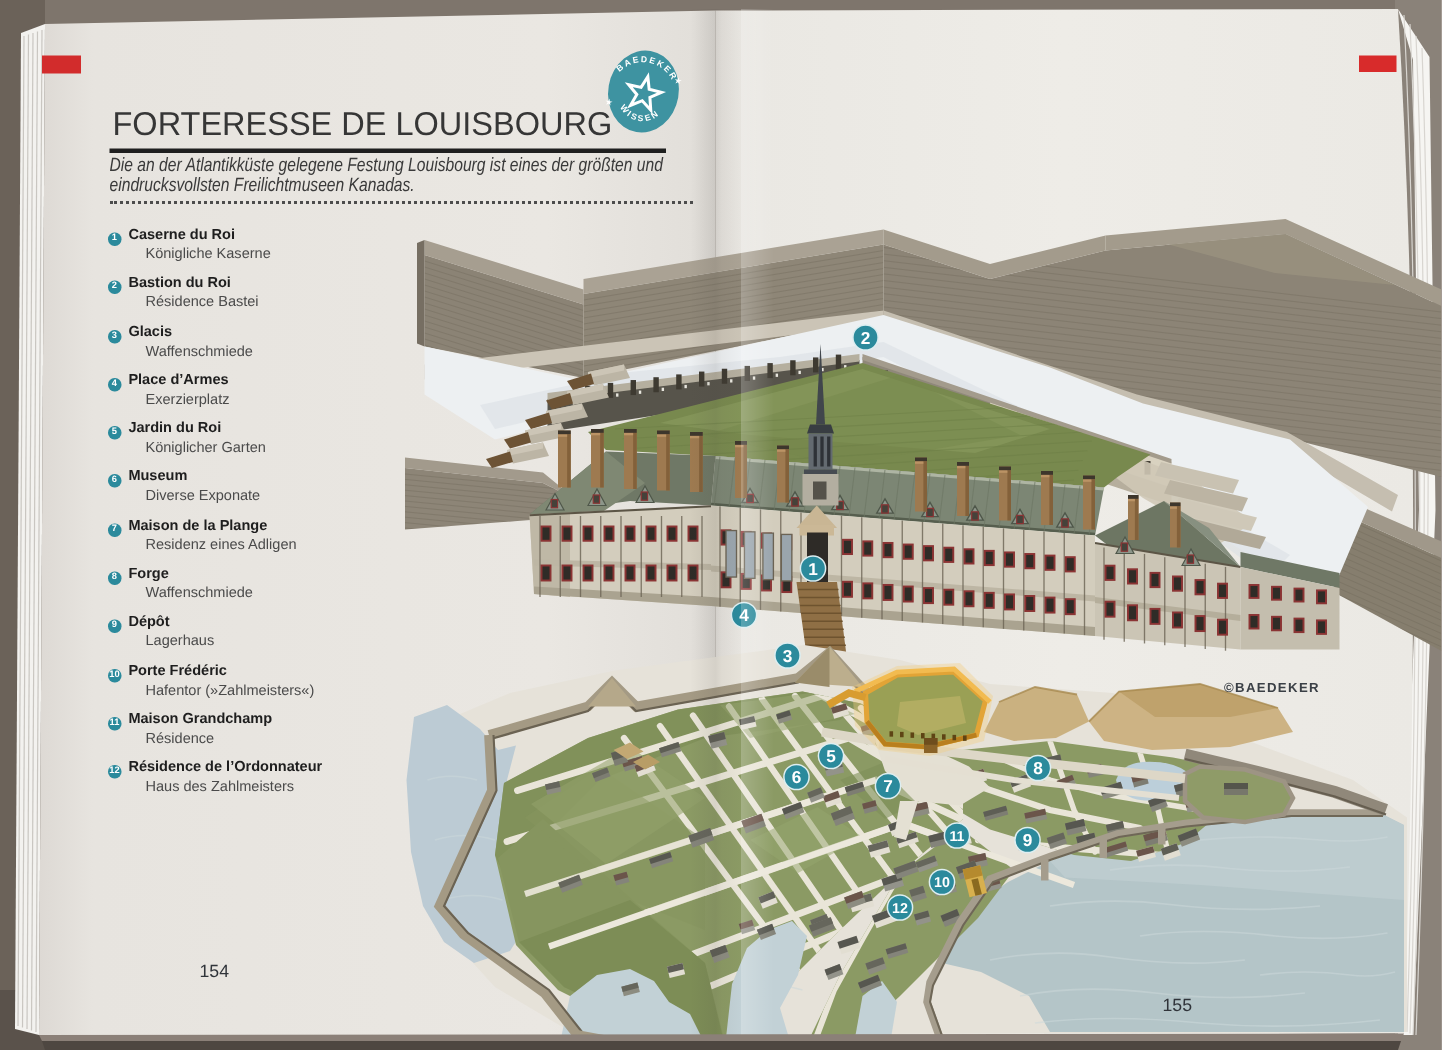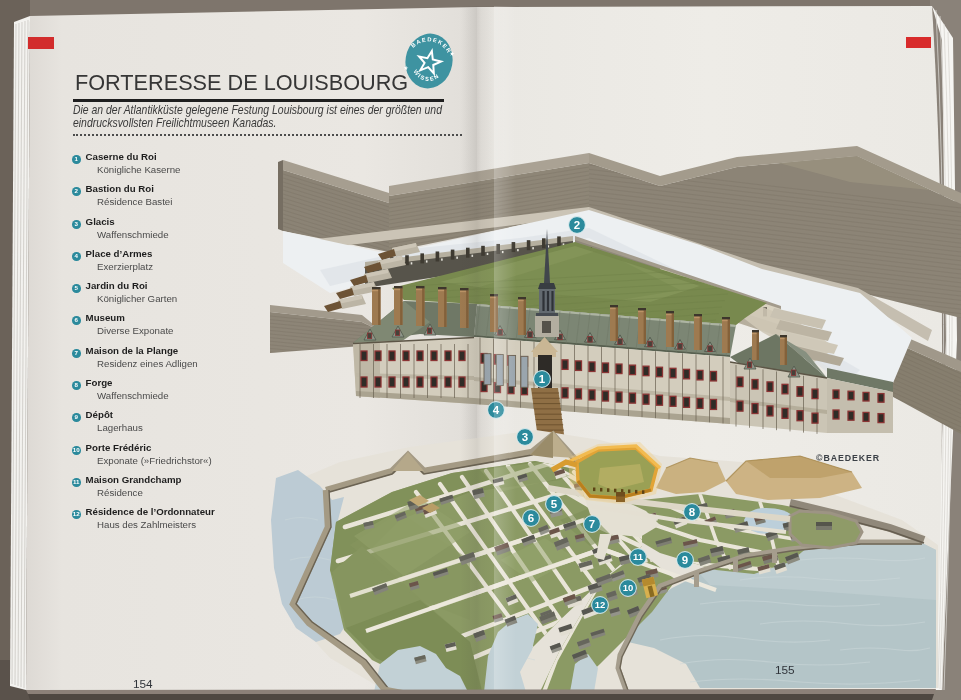--- a/index.html
+++ b/index.html
@@ -1253,31 +1253,31 @@
       <div class="s">Waffenschmiede</div>
     </div>
 
   <div class="abs leg" style="top:409px;">
       <div class="b"><span class="n">9</span>Dépôt</div>
       <div class="s">Lagerhaus</div>
     </div>
 
   <div class="abs leg" style="top:442px;">
       <div class="b"><span class="n">10</span>Porte Frédéric</div>
-      <div class="s">Exponate (»Friedrichstor«)</div>
+      <div class="s">Hafentor (»Zahlmeisters«)</div>
     </div>
 
   <div class="abs leg" style="top:474px;">
       <div class="b"><span class="n">11</span>Maison Grandchamp</div>
       <div class="s">Résidence</div>
     </div>
 
   <div class="abs leg" style="top:506px;">
       <div class="b"><span class="n">12</span>Résidence de l’Ordonnateur</div>
       <div class="s">Haus des Zahlmeisters</div>
     </div>
 
   <div class="abs" id="baedeker">©BAEDEKER</div>
 
-  <div class="abs pgnum" style="left:133px;top:677px;">154</div>
+  <div class="abs pgnum" style="left:133px;top:640px;">154</div>
 
   <div class="abs pgnum" style="left:775px;top:663px;">155</div>
 </div>
 
 </body></html>

